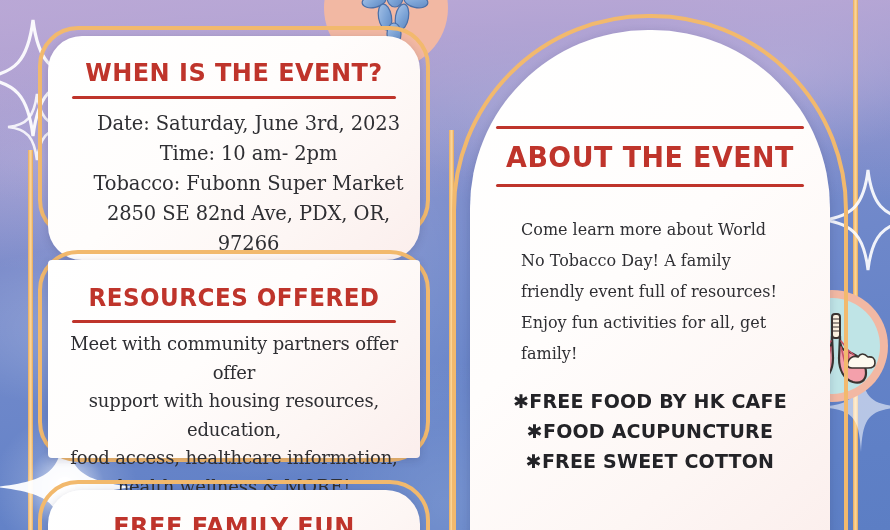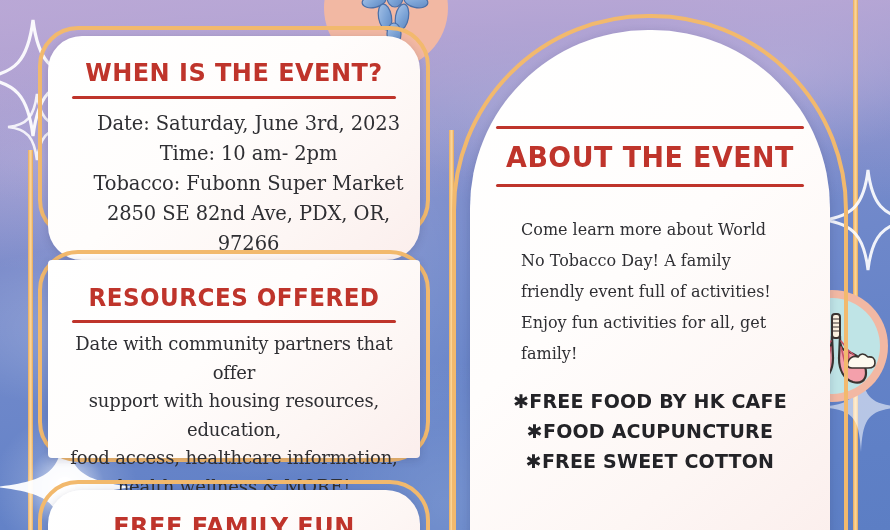--- a/index.html
+++ b/index.html
@@ -244,42 +244,42 @@
       <div>Tobacco: Fubonn Super Market</div>
       <div>2850 SE 82nd Ave, PDX, OR, 97266</div>
     </div>
   </div>
 
   <div class="outline" id="out-res"></div>
   <div class="card" id="card-res">
     <div class="hdr">RESOURCES OFFERED</div>
     <div class="rule"></div>
     <div class="body-txt lines">
-      <div>Date with community partners that offer</div>
+      <div>Meet with community partners offer offer</div>
       <div>support with housing resources, education,</div>
       <div>food access, healthcare information,</div>
       <div>health wellness &amp; MORE!</div>
     </div>
   </div>
 
   <div class="outline" id="out-fun"></div>
   <div class="card" id="card-fun">
     <div class="hdr">FREE FAMILY FUN</div>
   </div>
 
   <div class="outline" id="out-about"></div>
   <div class="card" id="card-about">
     <div class="rule rule-top"></div>
     <div class="hdr">ABOUT THE EVENT</div>
     <div class="rule rule-bot"></div>
 
     <div class="body-txt para">
       <div>Come learn more about World</div>
       <div>No Tobacco Day! A family</div>
-      <div>friendly event full of activities!</div>
+      <div>friendly event full of resources!</div>
       <div>Enjoy fun activities for all, get</div>
       <div>family!</div>
     </div>
 
     <div class="bullets">
       <div>✱FREE FOOD BY HK CAFE</div>
       <div>✱FOOD ACUPUNCTURE</div>
       <div>✱FREE SWEET COTTON</div>
     </div>
   </div>

